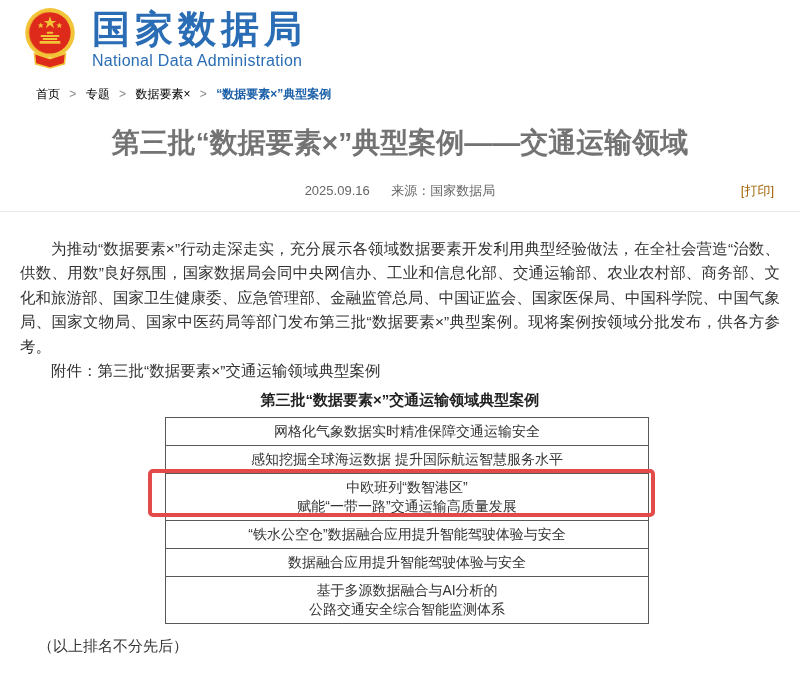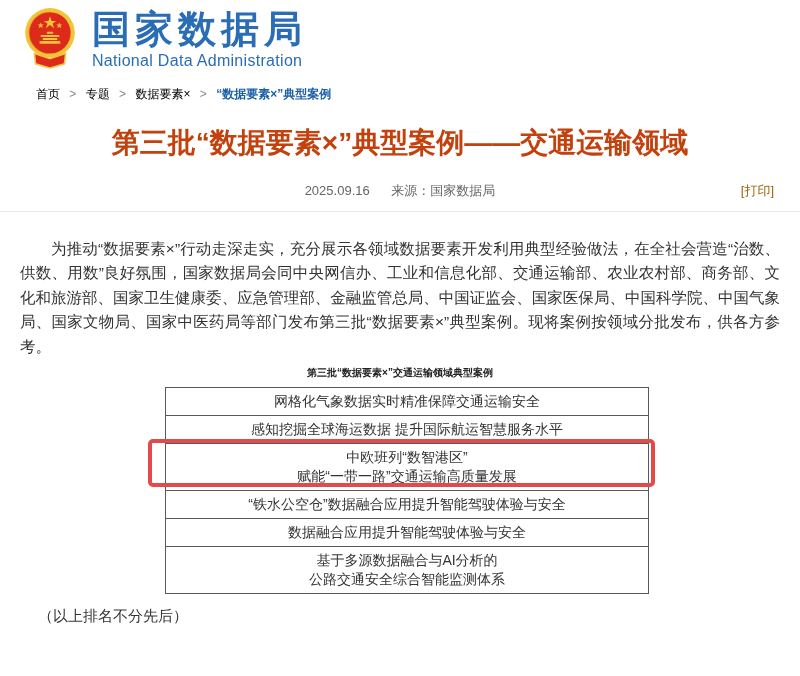--- a/index.html
+++ b/index.html
@@ -13,29 +13,29 @@
   .header { display:flex; align-items:flex-start; padding:6px 4px 0 24px; height:72px; }
   .emblem { width:52px; height:64px; margin-right:16px; flex:0 0 auto; }
   .brand .cn { font-size:38px; font-weight:bold; color:#2a6db5; letter-spacing:5px; line-height:46px; }
   .brand .en { font-size:16px; color:#2a6db5; letter-spacing:0.3px; margin-top:0px; }
   
   .breadcrumb { margin:8px 0 0 36px; font-size:12px; color:#666; }
   .breadcrumb .crumb { color:#000000; cursor:pointer; }
   .breadcrumb .sep { margin:0 6px; color:#888; }
   .breadcrumb .current { color:#1a5fa8; font-weight:bold; }
   
-  .article-title { text-align:center; font-size:28px; font-weight:bold; color:#c2410c; margin-top:20px; line-height:40px; }
+  .article-title { text-align:center; font-size:28px; font-weight:bold; color:#737373; margin-top:20px; line-height:40px; }
   .meta { position:relative; text-align:center; font-size:13px; color:#666; margin-top:12px; height:16px; }
   .meta .date { margin-right:18px; }
   .meta .print { position:absolute; right:26px; top:0; color:#a16207; cursor:pointer; }
   .divider { border-top:1px solid #e9e9e9; margin-top:13px; }
   
   .body-text { margin:25px 20px 0 20px; font-size:15.5px; line-height:24.5px; text-align:justify; }
   .indent { text-indent:2em; margin:0; }
-  .table-title { text-align:center; font-weight:bold; font-size:10px; margin-top:7px; color:#222; }
+  .table-title { text-align:center; font-weight:bold; font-size:15px; margin-top:7px; color:#222; }
   
   .case-table-wrap { position:relative; width:483px; margin:7px 0 8px 165px; }
   table.cases { width:100%; border-collapse:collapse; font-size:14px; color:#333; }
   table.cases td {
     border:1px solid #595959; text-align:center; vertical-align:middle;
     padding:0 10px; line-height:19px;
   }
   td.h1 { height:27px; }
   td.h2 { height:46px; }
   .red-highlight {
@@ -84,20 +84,21 @@
 <div class="meta">
   <span class="date">2025.09.16</span>
   <span class="source">来源：国家数据局</span>
   <span class="print">[打印]</span>
 </div>
 
 <div class="divider"></div>
 
 <div class="body-text">
   <p class="indent">为推动“数据要素×”行动走深走实，充分展示各领域数据要素开发利用典型经验做法，在全社会营造“治数、供数、用数”良好氛围，国家数据局会同中央网信办、工业和信息化部、交通运输部、农业农村部、商务部、文化和旅游部、国家卫生健康委、应急管理部、金融监管总局、中国证监会、国家医保局、中国科学院、中国气象局、国家文物局、国家中医药局等部门发布第三批“数据要素×”典型案例。现将案例按领域分批发布，供各方参考。</p>
+  <p class="indent">附件：第三批“数据要素×”交通运输领域典型案例</p>
 </div>
 
 <div class="table-title">第三批“数据要素×”交通运输领域典型案例</div>
 
 <div class="case-table-wrap">
   <table class="cases">
     <tbody>
       <tr>
         <td class="h1">网格化气象数据实时精准保障交通运输安全</td>
       </tr>

